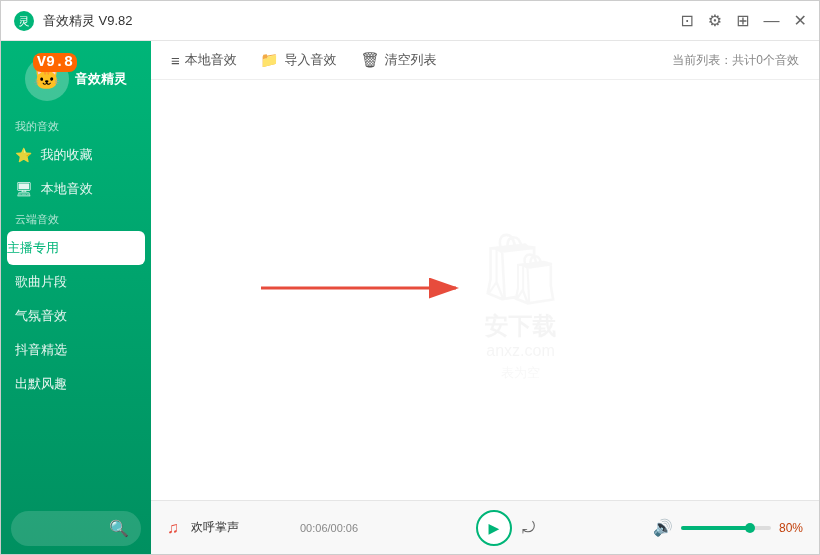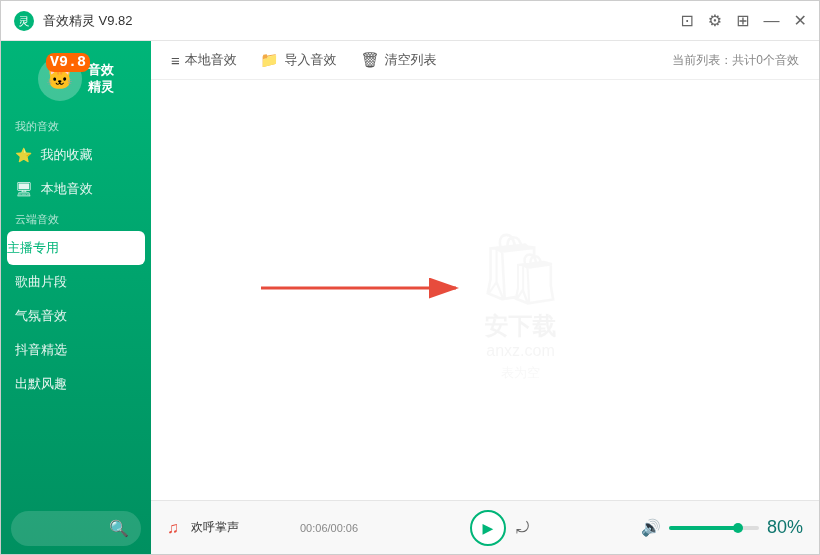--- a/index.html
+++ b/index.html
@@ -252,22 +252,22 @@
       position: absolute;
       right: 18%;
       top: 50%;
       transform: translateY(-50%);
       width: 10px;
       height: 10px;
       border-radius: 50%;
       background: #00b578;
     }
     .volume-pct {
-      font-size: 18px;
-      color: #0f766e;
+      font-size: 12px;
+      color: #c2410c;
     }
     
     .watermark-overlay {
       position: absolute;
       top: 50%;
       left: 50%;
       transform: translate(-10%, -40%);
       opacity: 0.15;
       pointer-events: none;
       display: flex;
@@ -300,21 +300,21 @@
   <div class="main-layout">
 
     <div class="sidebar">
 
       <div class="sidebar-logo">
         <div style="display:flex;align-items:center;gap:6px;">
           <div style="position:relative;">
             <div style="width:44px;height:44px;border-radius:50%;background:rgba(255,255,255,0.25);display:flex;align-items:center;justify-content:center;font-size:22px;">🐱</div>
             <span style="position:absolute;top:-4px;right:-8px;background:#ff6600;color:#fff;font-size:15px;padding:1px 4px;border-radius:8px;font-weight:bold;font-family:Liberation Mono, monospace;">V9.8</span>
           </div>
-          <div style="color:#fff;display:flex;flex-direction:column;line-height:1.3;">
+          <div style="color:#fff;display:flex;line-height:1.3;">
             <span style="font-size:13px;font-weight:bold;">音效</span>
             <span style="font-size:13px;font-weight:bold;">精灵</span>
           </div>
         </div>
       </div>
 
       <div class="section-label">我的音效</div>
       <div class="sidebar-item">
         <span class="item-icon">⭐</span>
         <span>我的收藏</span>

